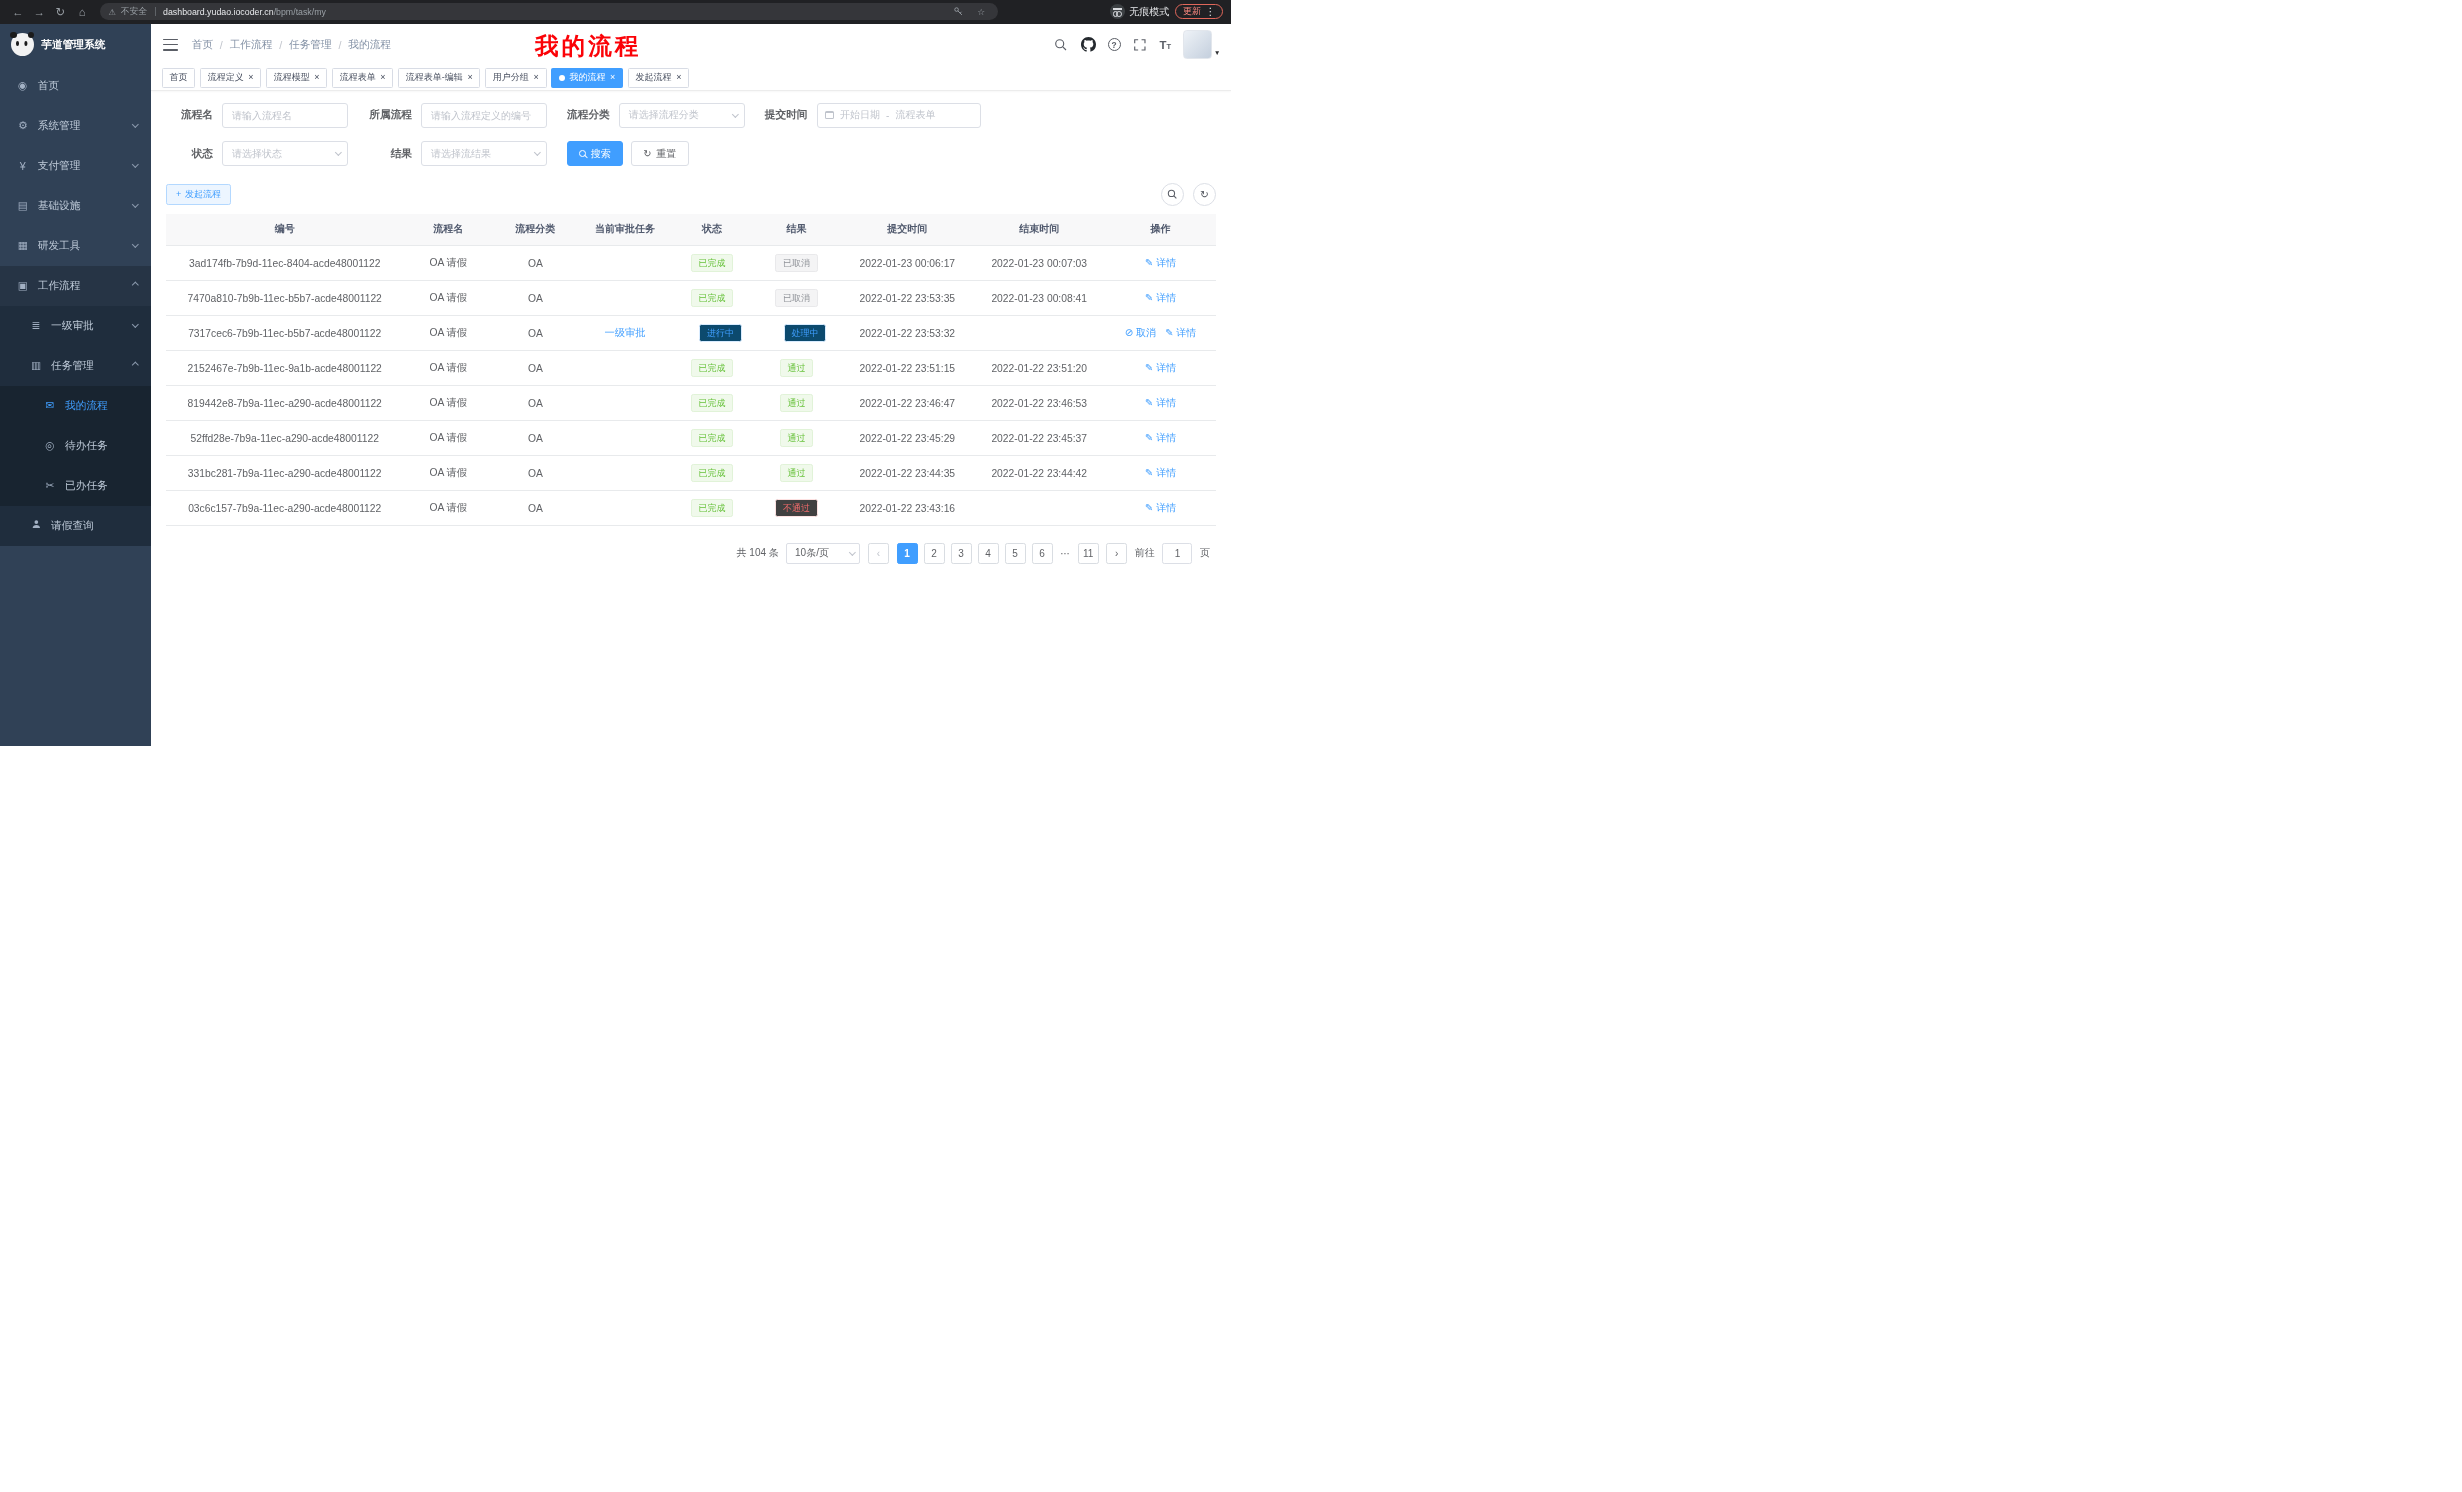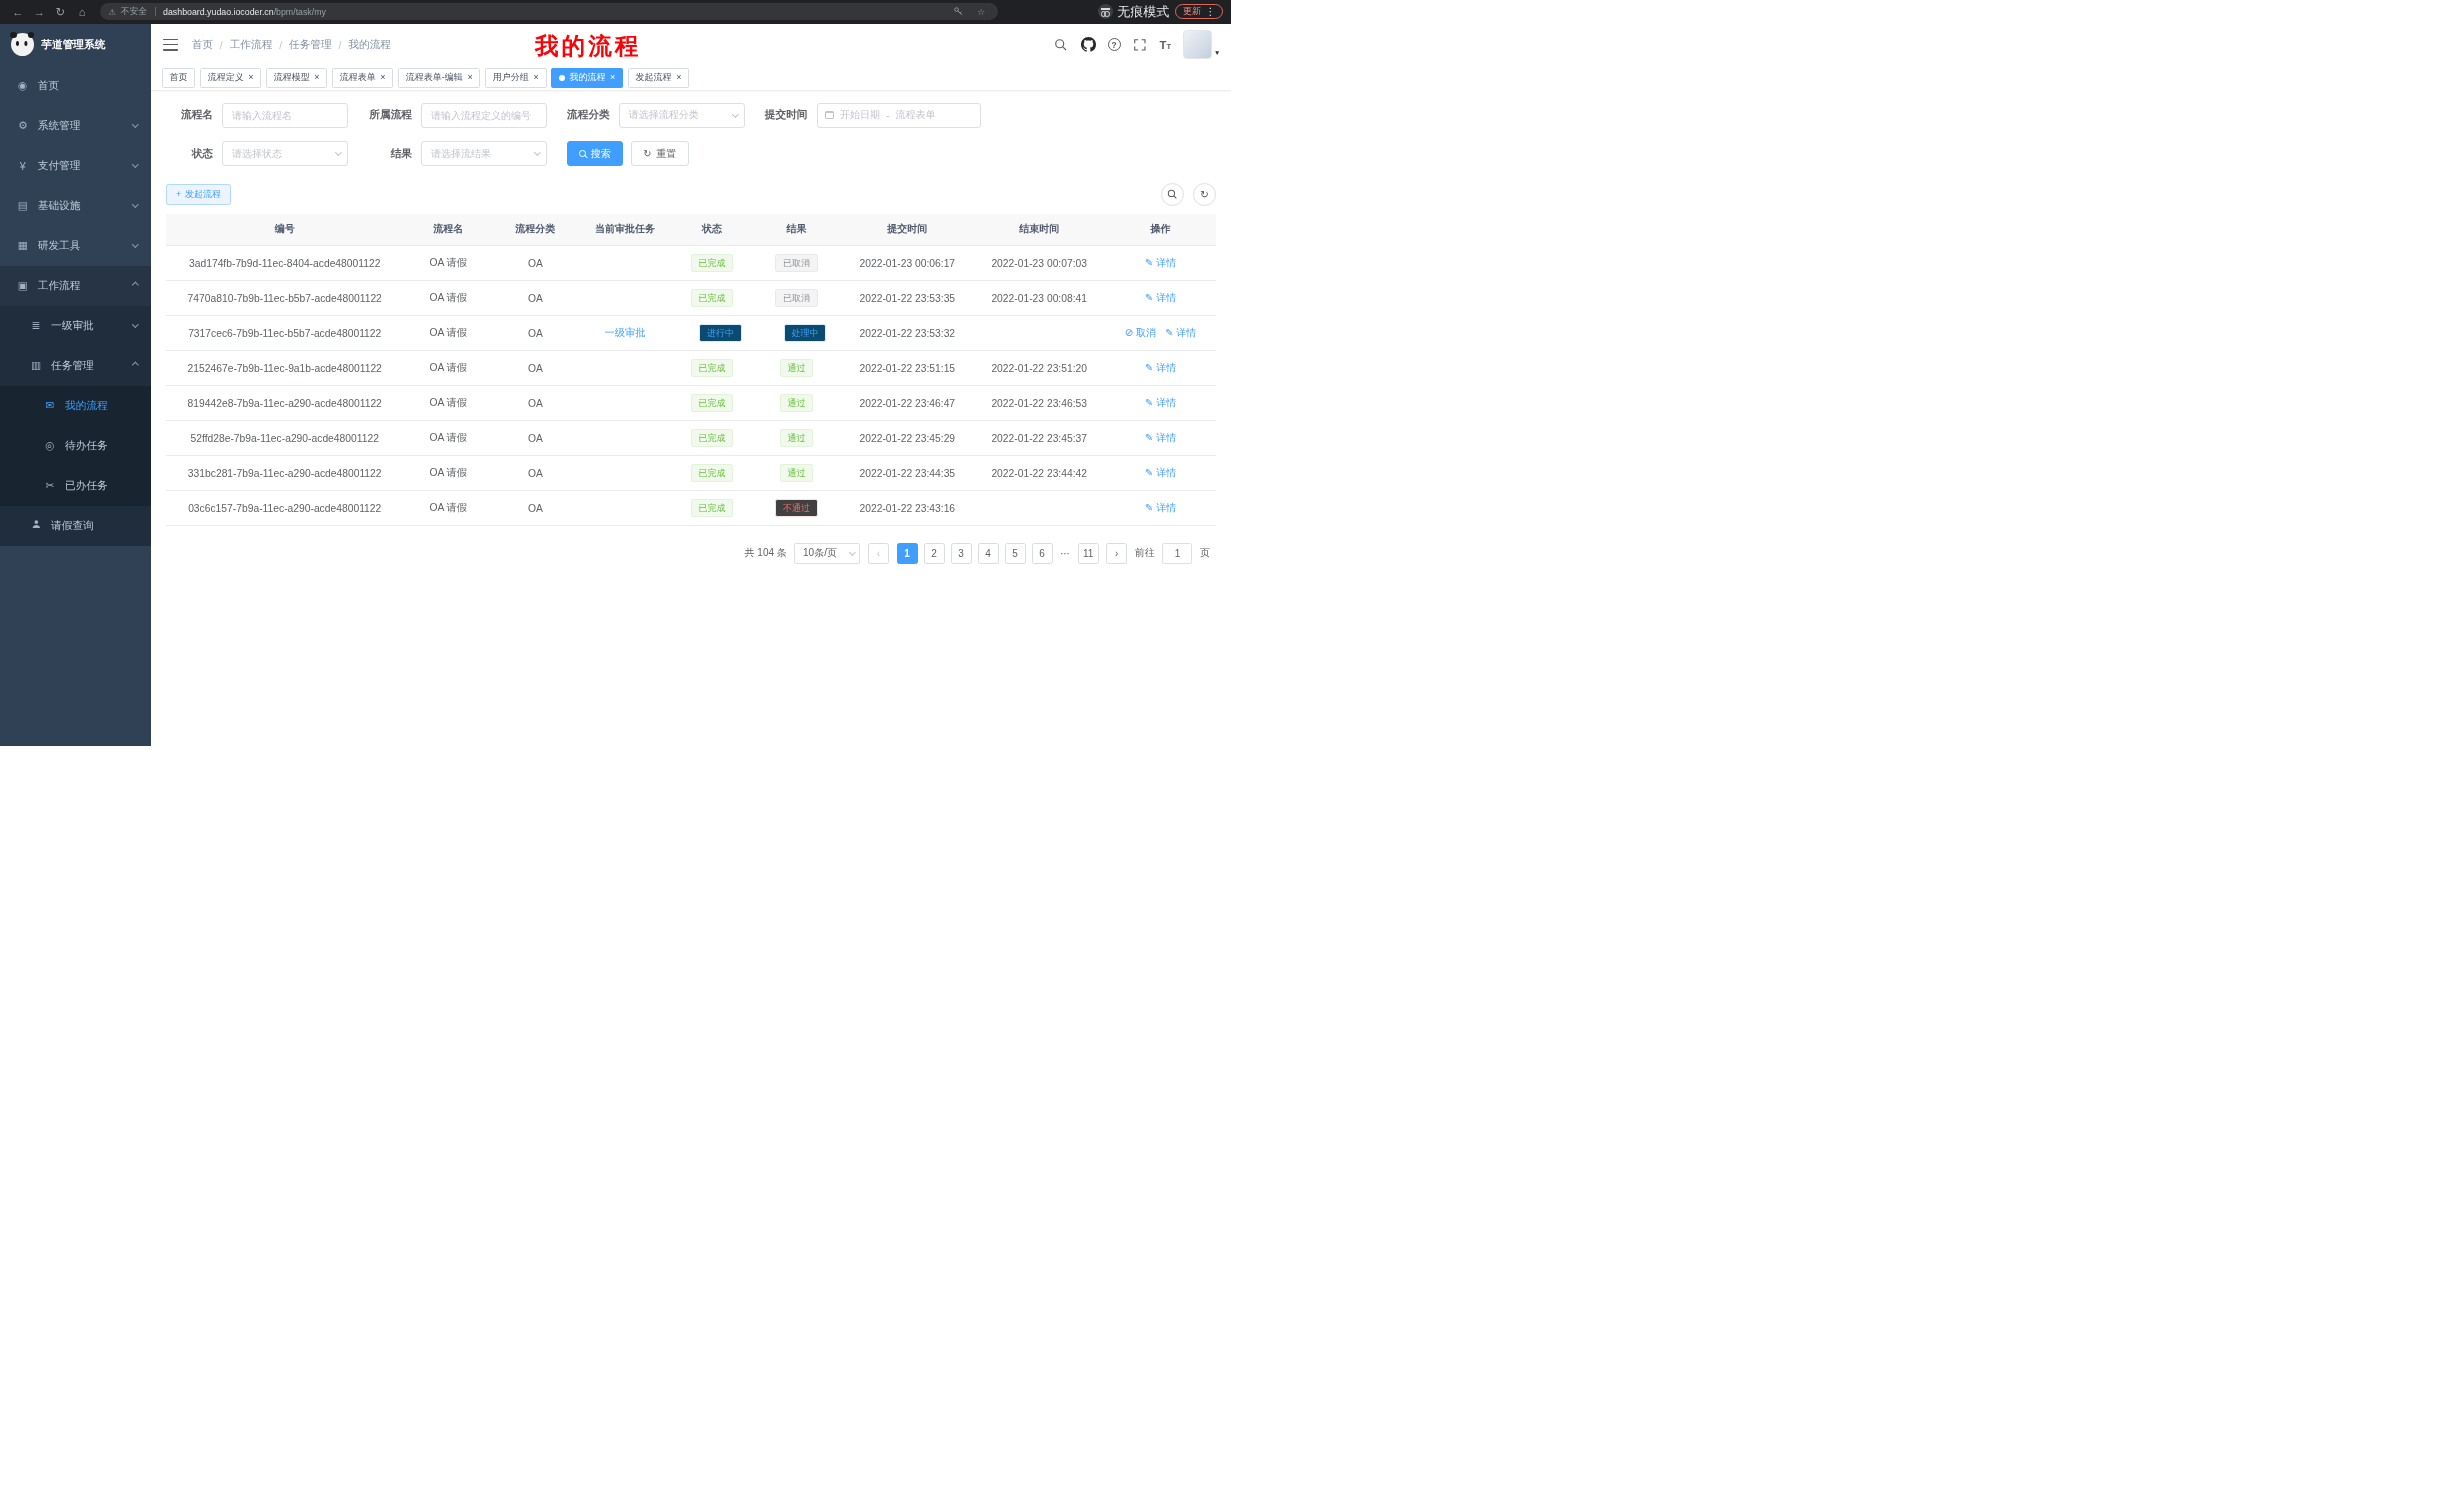--- a/index.html
+++ b/index.html
@@ -10,21 +10,21 @@
   .chrome { height:23.6px; background:#202124; display:flex; align-items:center; padding:0 7.6px; gap:1.5px; }
   .nav-ic { color:#9aa0a6; width:20px; height:20px; line-height:20px; text-align:center; font-size:11.4px; cursor:pointer; flex:0 0 auto; }
   .addr { width:898px; height:16.7px; background:#35363a; border-radius:8.4px; display:flex; align-items:center; padding:0 9px; margin-left:6px; font-size:8.8px; gap:4.6px; }
   .warn-ic { color:#9aa0a6; font-size:8.4px; }
   .sec { color:#9aa0a6; }
   .addr-sep { width:0.8px; height:9px; background:#5f6368; margin:0 3px; }
   .url { color:#e8eaed; white-space:nowrap; }
   .url-path { color:#9aa0a6; }
   .addr-right { margin-left:auto; display:flex; align-items:center; gap:7.6px; }
   .chrome-right { margin-left:auto; display:flex; align-items:center; gap:6px; }
-  .incog { display:flex; align-items:center; gap:4.6px; color:#e8eaed; font-size:13px; }
+  .incog { display:flex; align-items:center; gap:4.6px; color:#e8eaed; font-size:10px; }
   .incog-circle { width:15px; height:15px; border-radius:50%; background:#3c4043; position:relative; }
   .incog-circle::before { content:""; position:absolute; left:3px; top:6.8px; width:3.8px; height:3.8px; border:1px solid #dadce0; border-radius:50%; }
   .incog-circle::after { content:""; position:absolute; right:3px; top:6.8px; width:3.8px; height:3.8px; border:1px solid #dadce0; border-radius:50%; }
   .incog-hat { position:absolute; left:3px; top:3.8px; width:9px; height:1.5px; background:#dadce0; }
   .update-pill { height:15px; border:0.8px solid #e0675a; border-radius:8.4px; display:flex; align-items:center; padding:0 6.8px; gap:4.6px; color:#ff8a80; font-size:9px; cursor:pointer; }
   .update-dots { color:#e8eaed; font-size:10px; }
 
   
   .app { display:flex; height:723px; }
   .sidebar { width:151px; flex:0 0 151px; background:#304156; color:#bfcbd9; }
@@ -111,21 +111,21 @@
   .tag { display:inline-block; height:17.5px; line-height:16px; padding:0 6.8px; border-radius:2.3px; font-size:9px; border:0.8px solid transparent; }
   .tag-success { background:#f0f9eb; border-color:#e1f3d8; color:#67c23a; }
   .tag-info    { background:#f4f4f5; border-color:#e9e9eb; color:#909399; }
   .tag-primary { background:#0c4a6e; border-color:#d9ecff; color:#409eff;margin-left:17px; }
   .tag-danger  { background:#404040; border-color:#fde2e2; color:#f56c6c; }
   .link { color:#409eff; cursor:pointer; }
   .action-link { color:#409eff; cursor:pointer; font-size:10px; margin:0 4.6px; white-space:nowrap; }
 
   
   .pagebar { display:flex; align-items:center; justify-content:flex-end; gap:7.6px; padding:16.7px 21px; font-size:10px; color:#606266; }
-  .pg-sel { height:21px; width:66px; border:0.8px solid #dcdfe6; border-radius:2px; display:flex; align-items:center; padding:0 6px 0 7.6px; cursor:pointer; }
+  .pg-sel { height:21px; width:74px; border:0.8px solid #dcdfe6; border-radius:2px; display:flex; align-items:center; padding:0 6px 0 7.6px; cursor:pointer; }
   .pg-box { min-width:21px; height:21px; border:0.8px solid #d9dde2; border-radius:2.3px; background:#fff; color:#606266; display:inline-flex; align-items:center; justify-content:center; cursor:pointer; font-size:10px; font-family:inherit; }
   .pg-prev { color:#c0c4cc; }
   .pg-pages { display:flex; gap:6px; align-items:center; }
   .pg-num { min-width:21px; height:21px; border:0.8px solid #d9dde2; border-radius:2.3px; background:#fff; color:#606266; cursor:pointer; font-size:10px; font-family:inherit; }
   .pg-num.active { background:#409eff; border-color:#409eff; color:#fff; font-weight:700; }
   .pg-ellipsis { color:#606266; padding:0 1.5px; cursor:pointer; }
   .jump-input { width:30px; height:21px; border:0.8px solid #dcdfe6; border-radius:2.3px; text-align:center; font-size:10px; outline:none; font-family:inherit; color:#606266; }
 </style>
 </head>
 <body>

